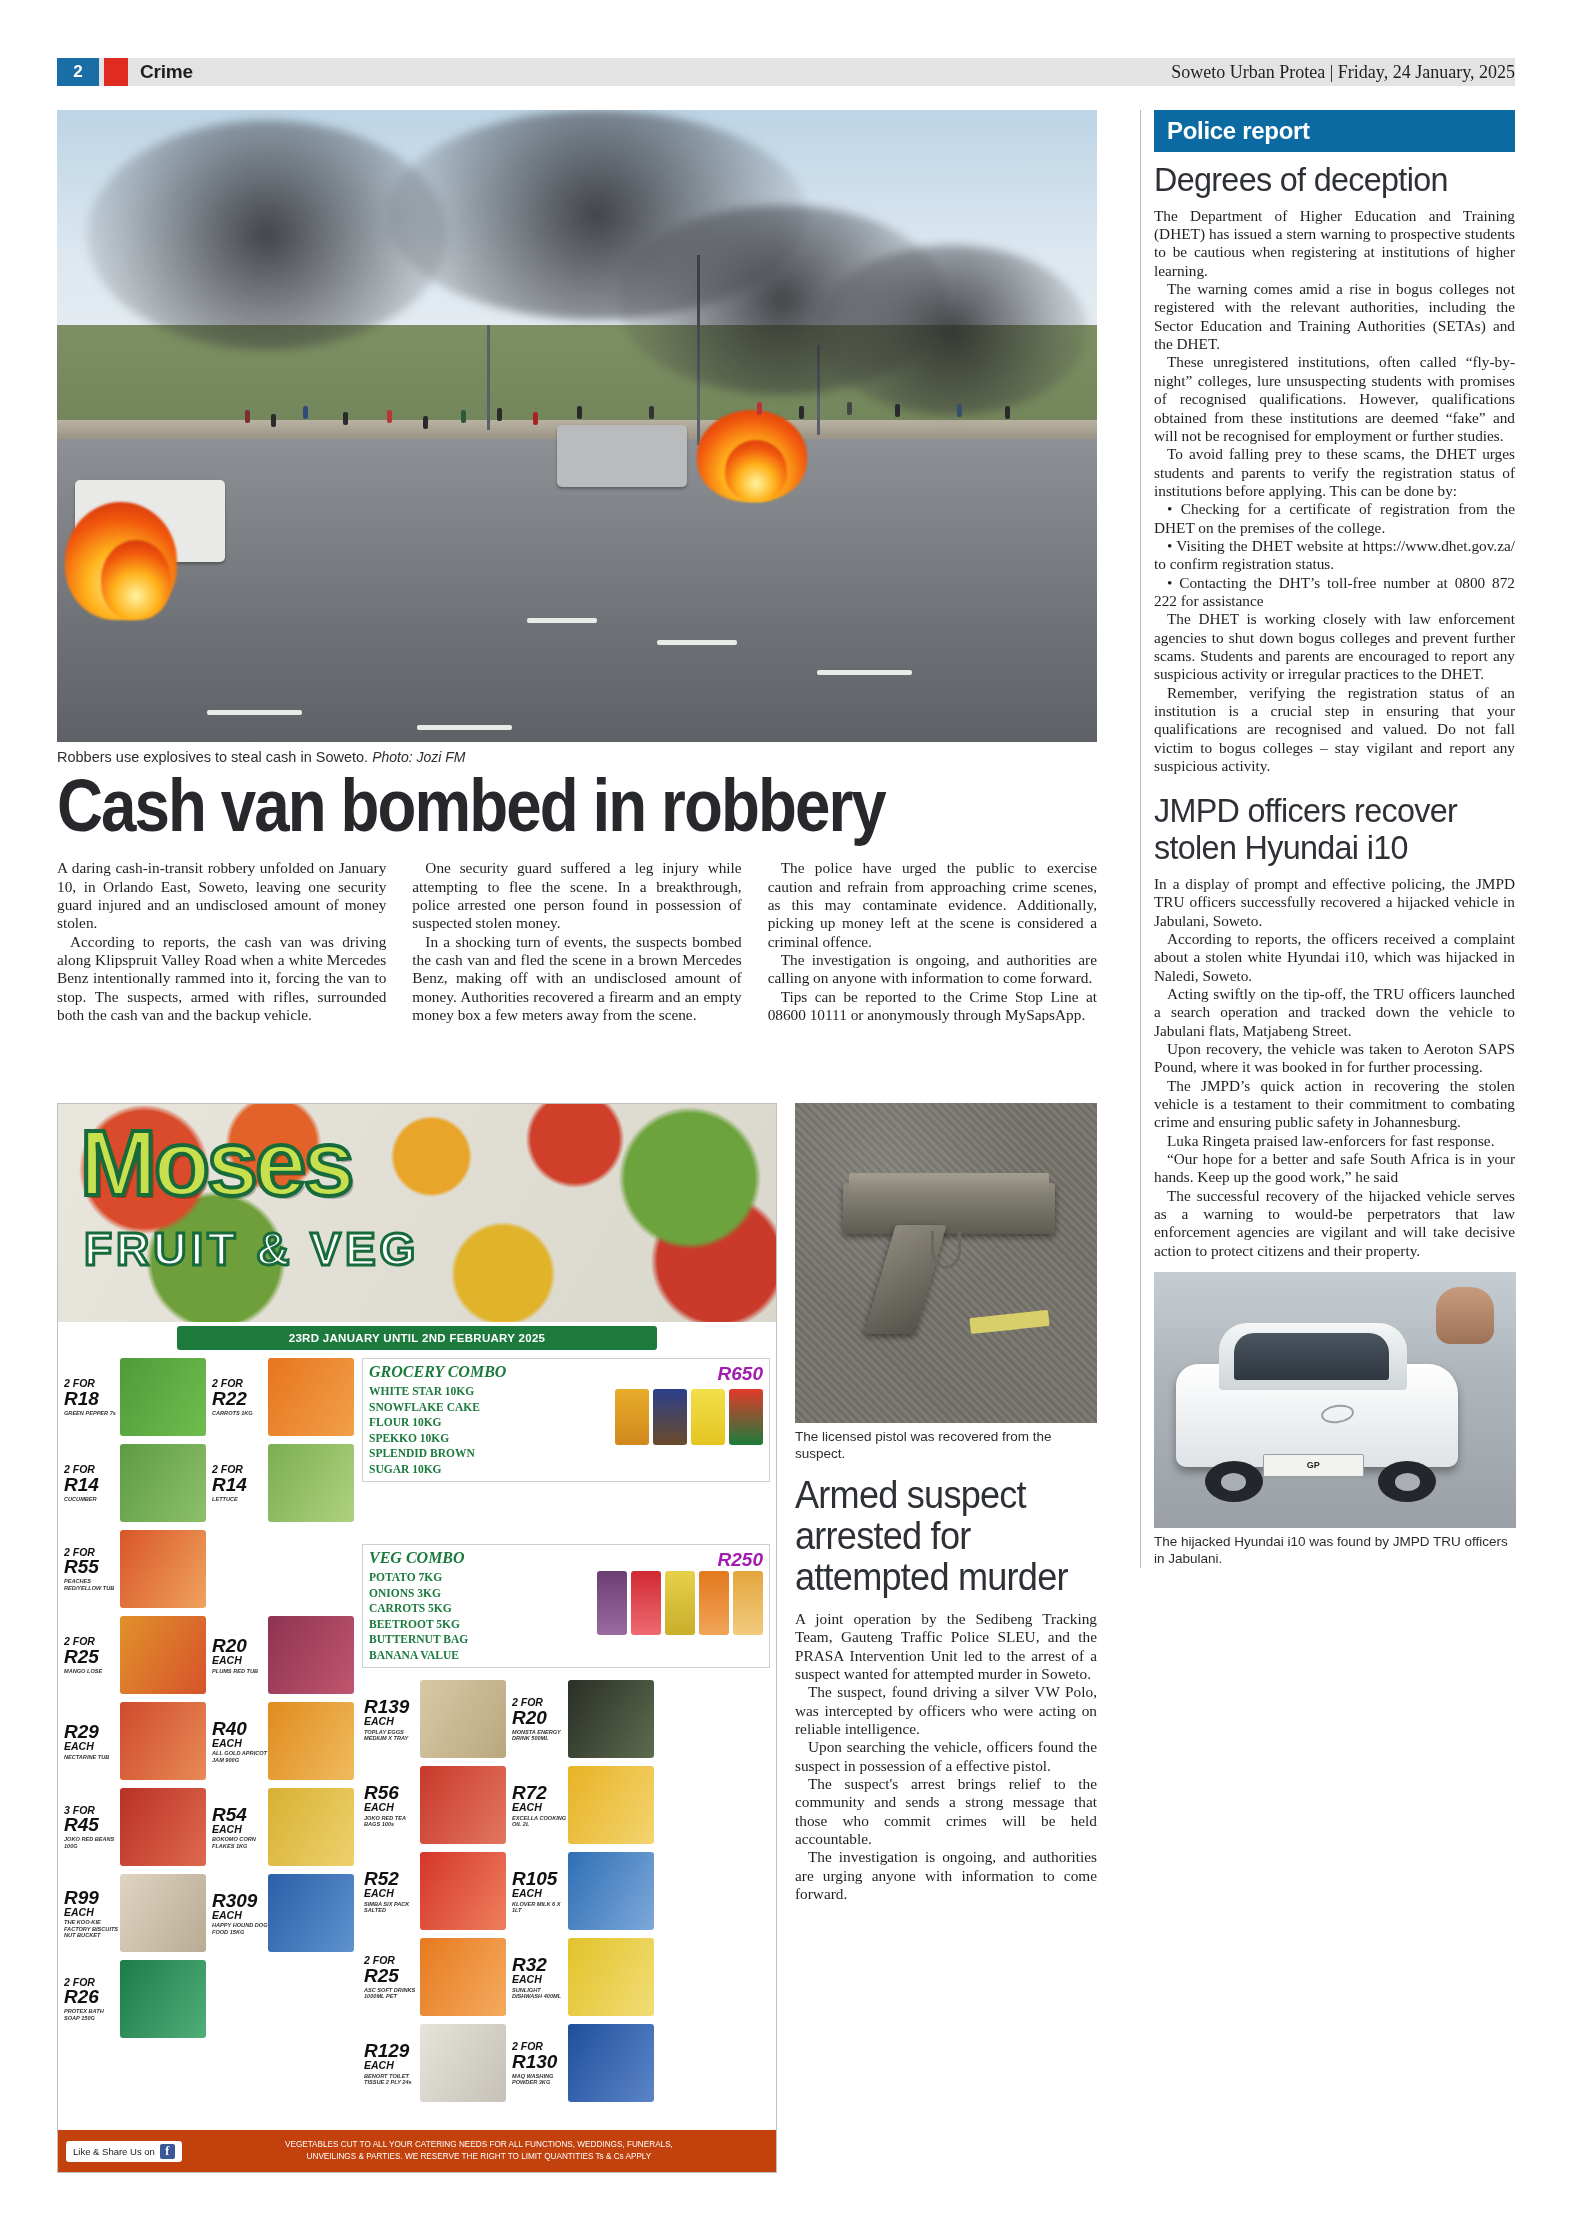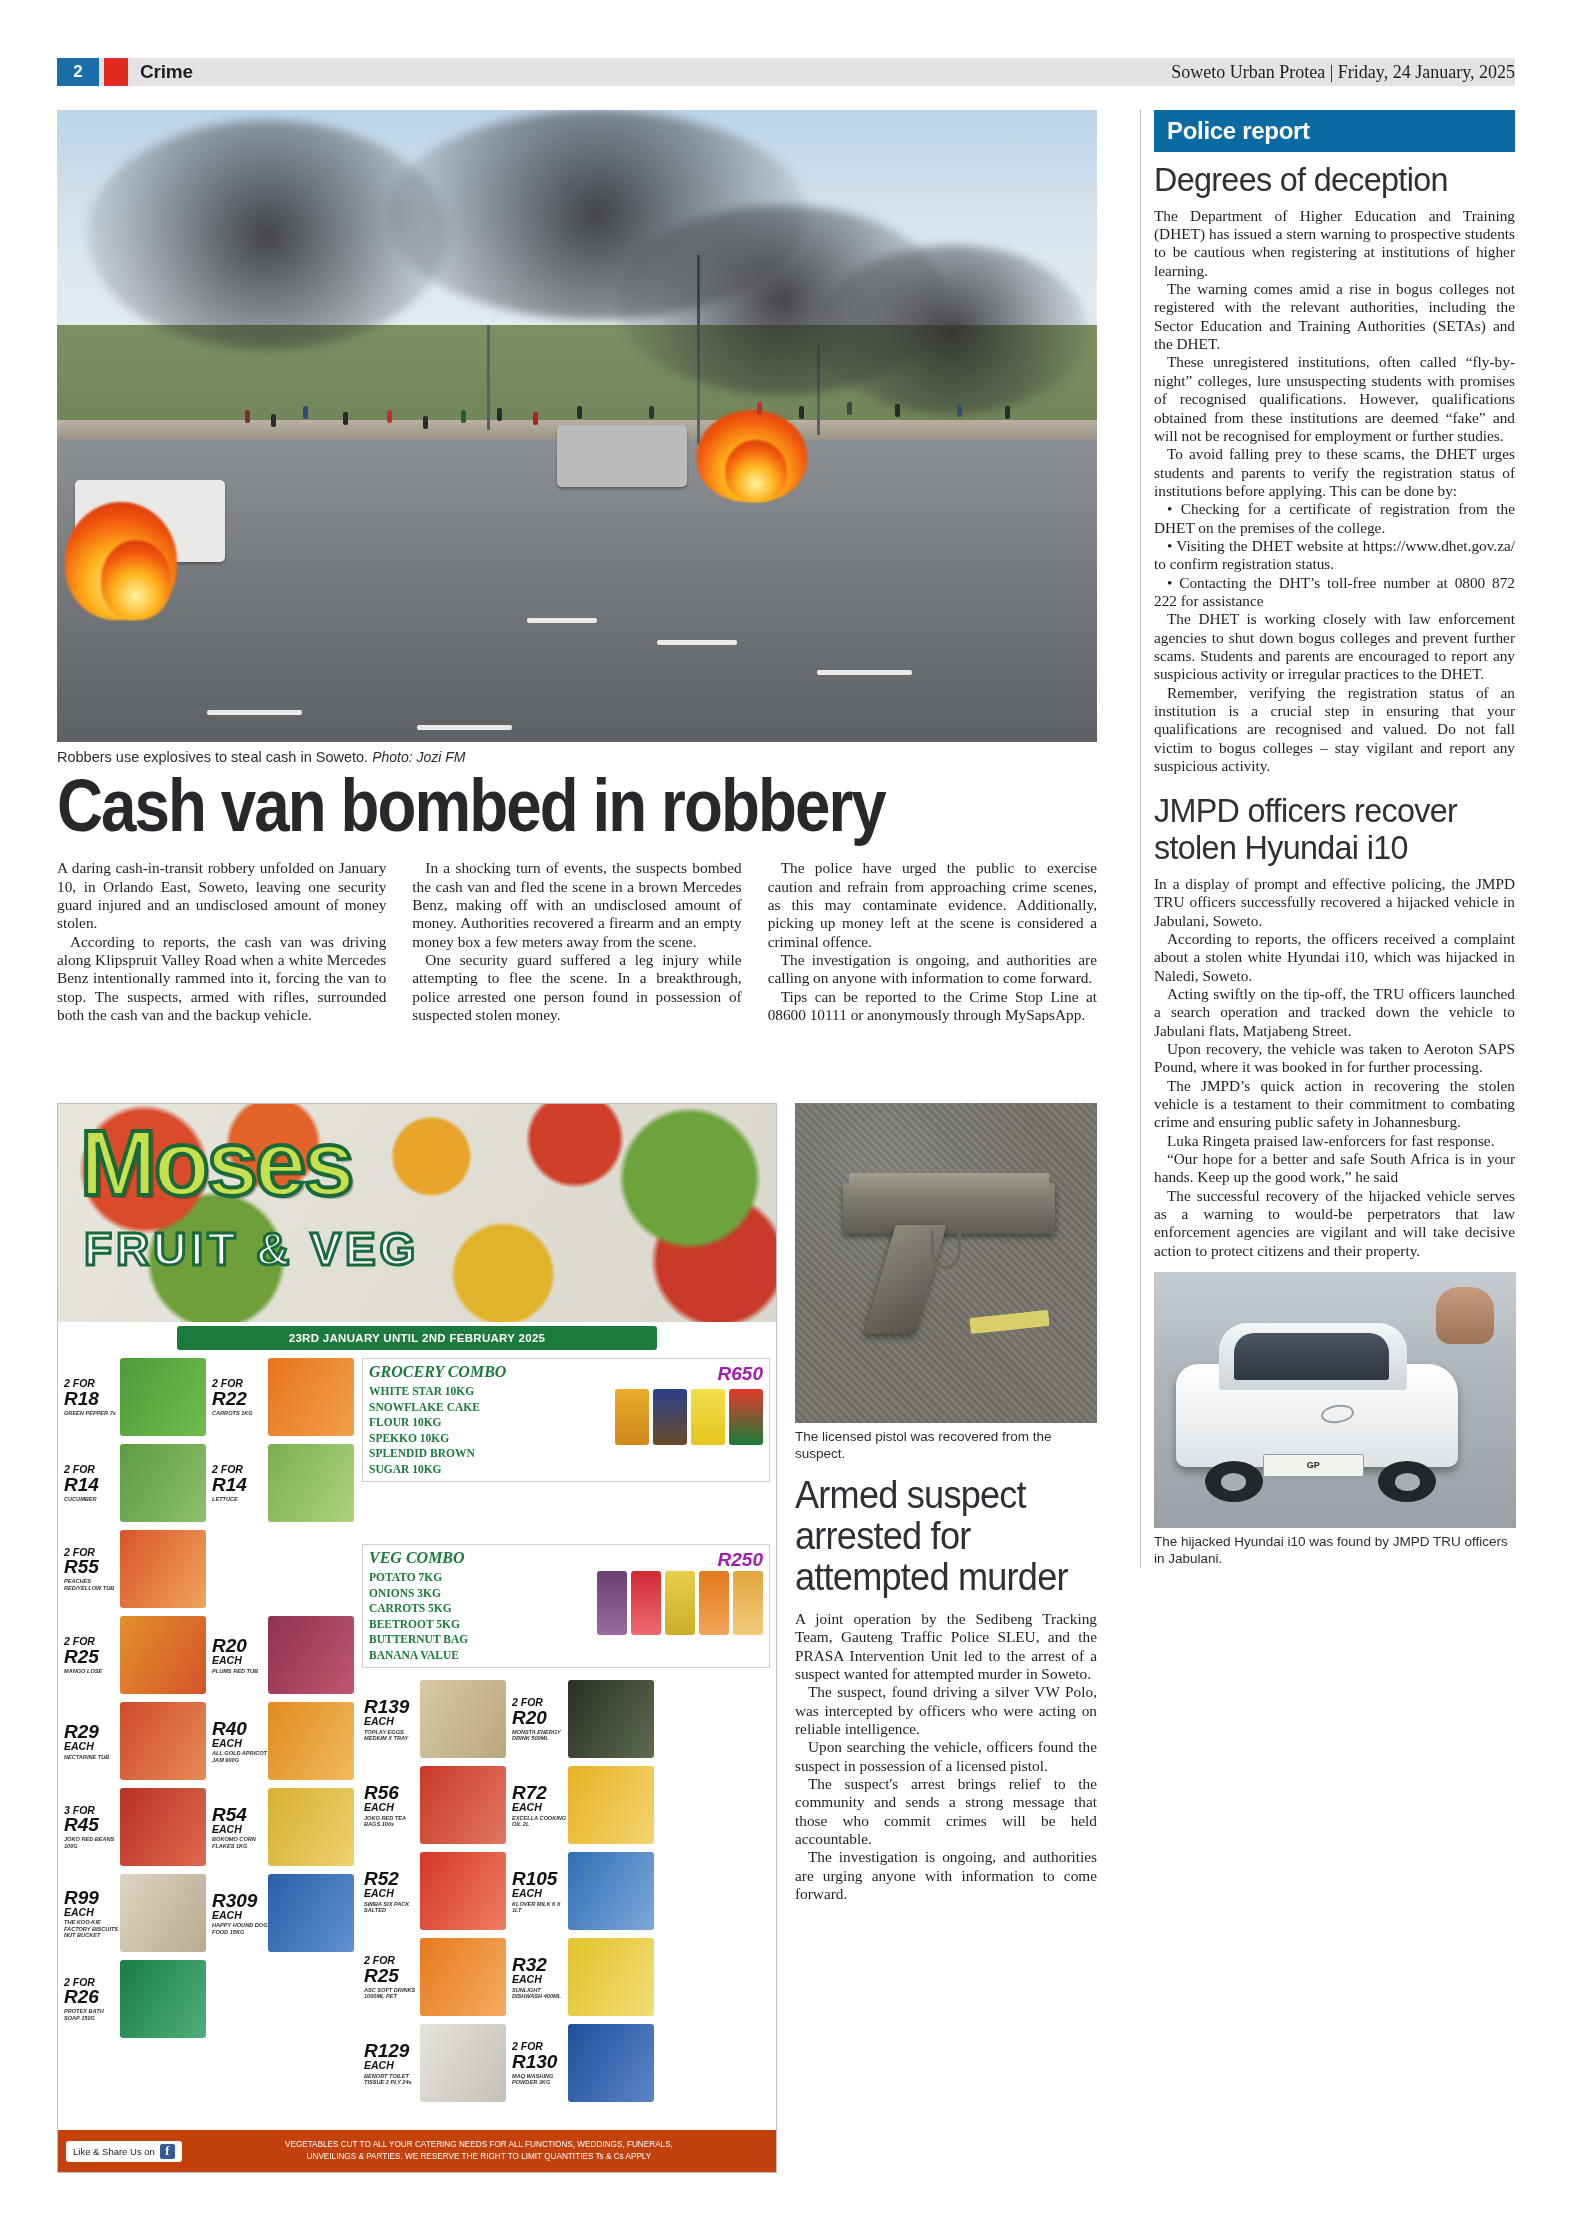--- a/index.html
+++ b/index.html
@@ -324,22 +324,22 @@
     <div class="lead-caption">
       <span>Robbers use explosives to steal cash in Soweto.</span>
       <span class="credit">Photo: Jozi FM</span>
     </div>
 
     <div class="lead-headline">Cash van bombed in robbery</div>
 
     <div class="three-col">
       <p class="first">A daring cash-in-transit robbery unfolded on January 10, in Orlando East, Soweto, leaving one security guard injured and an undisclosed amount of money stolen.</p>
       <p>According to reports, the cash van was driving along Klipspruit Valley Road when a white Mercedes Benz intentionally rammed into it, forcing the van to stop. The suspects, armed with rifles, surrounded both the cash van and the backup vehicle.</p>
+      <p>One security guard suffered a leg injury while attempting to flee the scene. In a breakthrough, police arrested one person found in possession of suspected stolen money.</p>
       <p>In a shocking turn of events, the suspects bombed the cash van and fled the scene in a brown Mercedes Benz, making off with an undisclosed amount of money. Authorities recovered a firearm and an empty money box a few meters away from the scene.</p>
-      <p>One security guard suffered a leg injury while attempting to flee the scene. In a breakthrough, police arrested one person found in possession of suspected stolen money.</p>
       <p>The police have urged the public to exercise caution and refrain from approaching crime scenes, as this may contaminate evidence. Additionally, picking up money left at the scene is considered a criminal offence.</p>
       <p>The investigation is ongoing, and authorities are calling on anyone with information to come forward.</p>
       <p>Tips can be reported to the Crime Stop Line at 08600 10111 or anonymously through MySapsApp.</p>
     </div>
   </div>
 
   <div class="ad-wrap">
     <div class="ad-hero">
       <div style="position:absolute;inset:0;background:
            radial-gradient(circle at 12% 30%, #d94b2a 0 9%, rgba(0,0,0,0) 10%),
@@ -623,21 +623,21 @@
         <div class="pistol-grip"></div>
         <div class="pistol-trigger"></div>
         <div class="yellow-band"></div>
       </div>
     </div>
     <div class="cap">The licensed pistol was recovered from the suspect.</div>
     <div class="mid-headline">Armed suspect arrested for attempted murder</div>
     <div class="mid-body">
       <p class="first">A joint operation by the Sedibeng Tracking Team, Gauteng Traffic Police SLEU, and the PRASA Intervention Unit led to the arrest of a suspect wanted for attempted murder in Soweto.</p>
       <p>The suspect, found driving a silver VW Polo, was intercepted by officers who were acting on reliable intelligence.</p>
-      <p>Upon searching the vehicle, officers found the suspect in possession of a licensed pistol.</p>
+      <p>Upon searching the vehicle, officers found the suspect in possession of a effective pistol.</p>
       <p>The suspect's arrest brings relief to the community and sends a strong message that those who commit crimes will be held accountable.</p>
       <p>The investigation is ongoing, and authorities are urging anyone with information to come forward.</p>
     </div>
   </div>
 
   <div class="right-col">
     <div class="police-banner">Police report</div>
     <div class="rc-headline">Degrees of deception</div>
     <div class="rc-body">
       <p class="first">The Department of Higher Education and Training (DHET) has issued a stern warning to prospective students to be cautious when registering at institutions of higher learning.</p>

